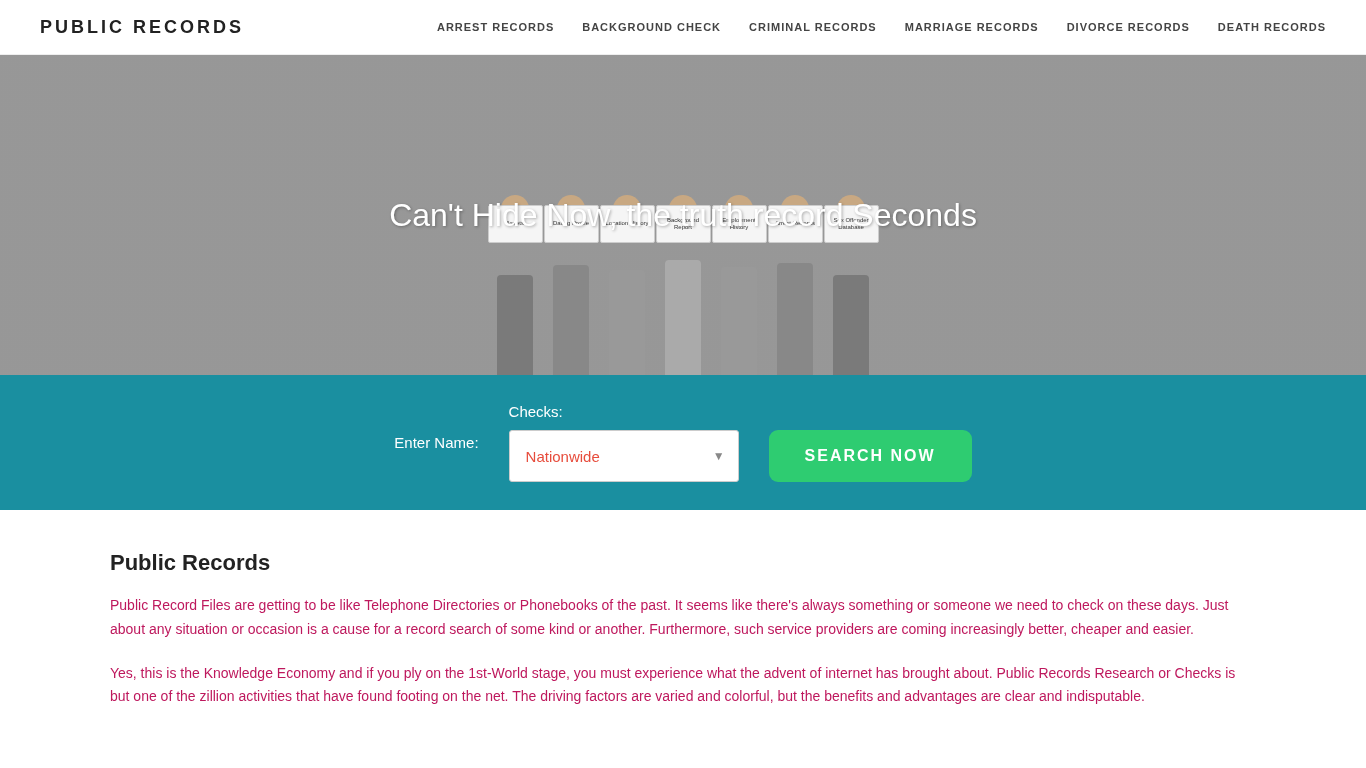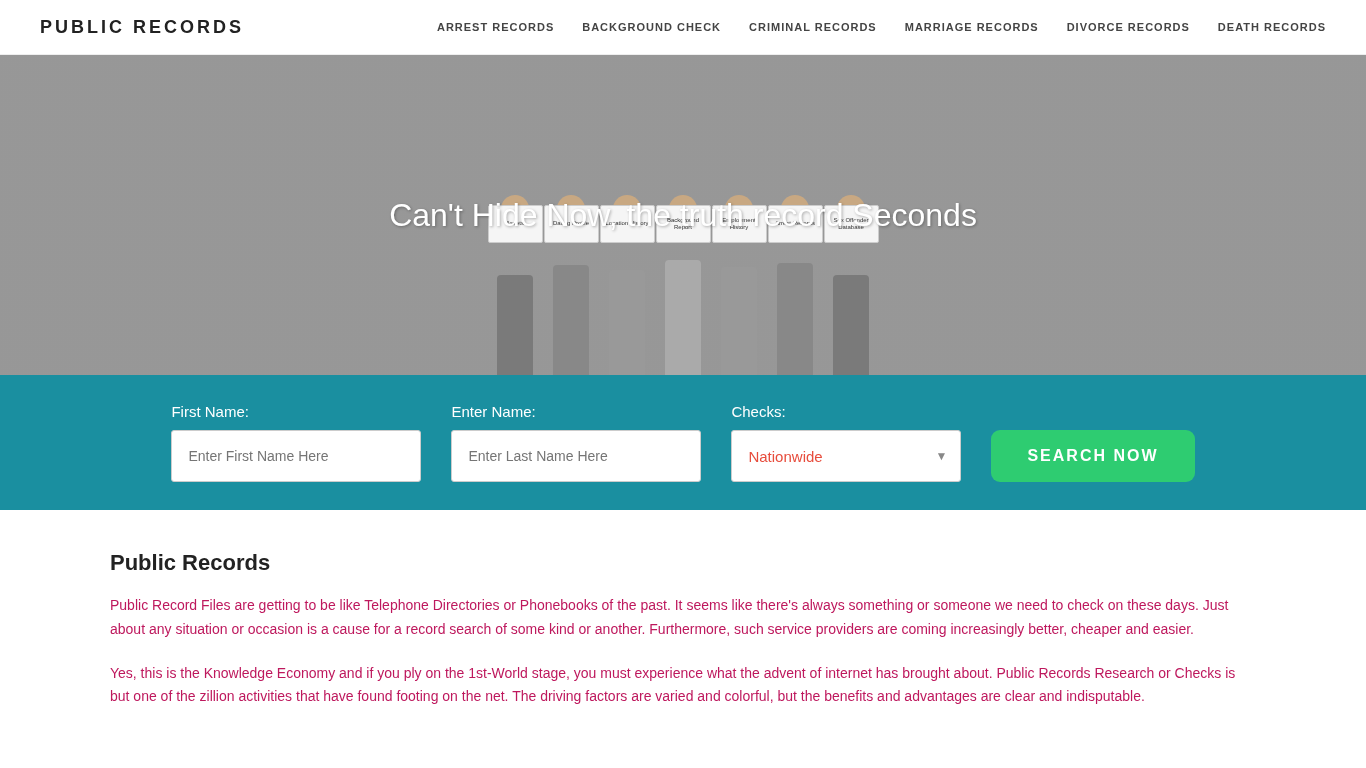--- a/index.html
+++ b/index.html
@@ -293,28 +293,23 @@
       <div class="sign">Sex Offender Database</div>
       <div class="person-head"></div>
       <div class="person-body" style="background:#7a7a7a;height:100px;"></div>
     </div>
   </div>
 
   <h1 class="hero-title">Can't Hide Now, the truth record Seconds</h1>
 </section>
 
 <div class="search-section">
-  <div class="search-field">
-    <label>First Name:</label>
-    <input type="text" placeholder="Enter First Name Here" style="">
-  </div>
 
   <div class="search-field">
     <label>Enter Name:</label>
-    <input type="text" placeholder="Enter Last Name Here" style="">
   </div>
 
   <div class="search-field">
     <label>Checks:</label>
     <div class="select-wrapper">
       <select>
         <option value="Nationwide" selected="">Nationwide</option>
         <option value="Alabama">Alabama</option>
         <option value="Alaska">Alaska</option>
         <option value="Arizona">Arizona</option>

